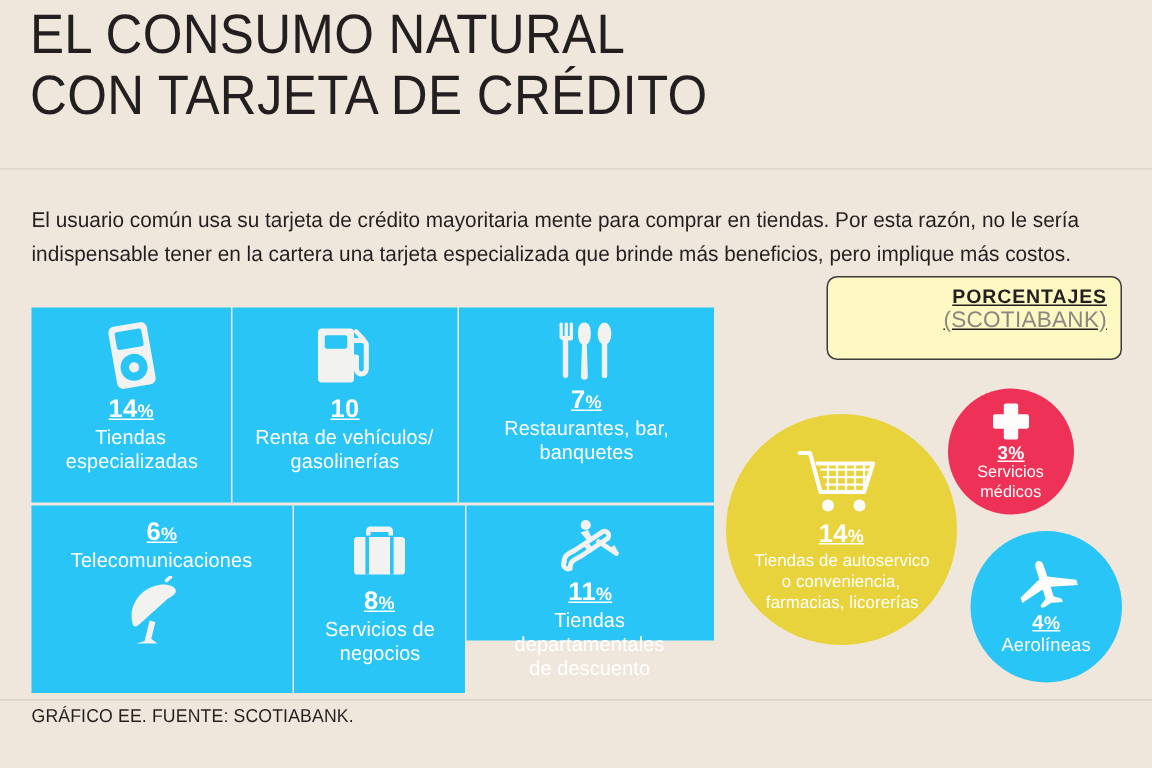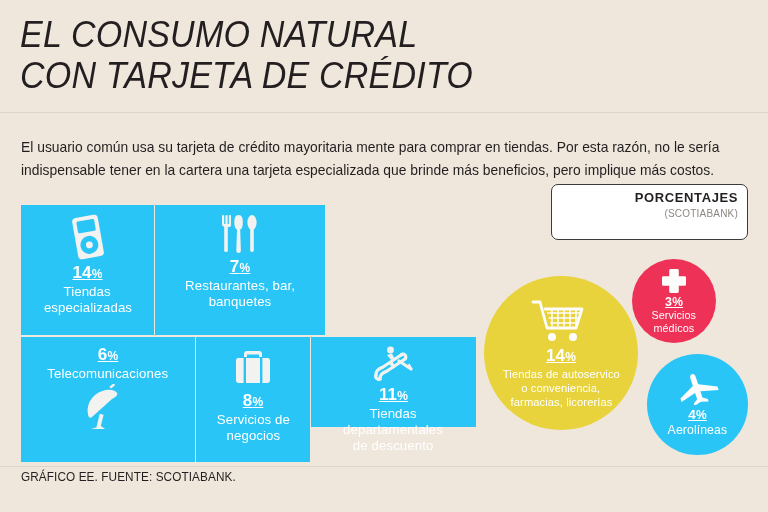--- a/index.html
+++ b/index.html
@@ -19,23 +19,22 @@
   #page {
     position: relative;
     width: 768px;
     height: 512px;
   }
 
   
   .title-block {
     position: absolute;
     left: 20px;
-    top: 14px;
+    top: 2px;
     width: 730px;
-    font-style: italic;
   }
   .title-line {
     font-family: "Liberation Sans Narrow", "Liberation Sans", sans-serif;
     font-size: 37px;
     line-height: 41px;
     font-weight: 400;
     letter-spacing: 0.2px;
     color: #231f20;
     transform: scaleX(0.92);
     transform-origin: left center;
@@ -66,34 +65,35 @@
 
   
   .callout {
     position: absolute;
     left: 551px;
     top: 184px;
     width: 197px;
     height: 56px;
     border: 1.6px solid #3b3b3b;
     border-radius: 7px;
-    background: #ffffff;
+    background: #fef9c3;
     box-sizing: border-box;
     padding: 5px 9px 5px 6px;
     text-align: right;
+    text-decoration: underline;
   }
   .callout-l1, .callout-l2 {
     font-size: 13px;
     font-weight: bold;
     letter-spacing: 0.6px;
     line-height: 16px;
     color: #231f20;
   }
   .callout-l3 {
-    font-size: 10px;
+    font-size: 15px;
     line-height: 16px;
     color: #8b8680;
     letter-spacing: 0.2px;
   }
 
   
   .grid {
     position: absolute;
     left: 21px;
     top: 205px;
@@ -253,20 +253,33 @@
               <circle cx="18" cy="32" r="9" fill="#29c5f6"></circle>
               <circle cx="18" cy="32" r="3.4" fill="#f2f2f0"></circle>
             </g>
           </svg>
         </span>
         <div class="value"><span>14</span><span class="pct">%</span></div>
         <div class="label">Tiendas</div>
         <div class="label">especializadas</div>
       </div>
 
+      <div class="cell" style="width:150px;height:130px;">
+        <span class="icon">
+          <svg width="44" height="48" viewBox="0 0 44 48">
+            <rect x="4" y="6" width="24" height="36" rx="2.5" fill="#f2f2f0"></rect>
+            <rect x="8.5" y="10.5" width="15" height="9" rx="1.4" fill="#29c5f6"></rect>
+            <path d="M28 14 h5.2 a3 3 0 0 1 3 3 v16 a3.3 3.3 0 0 1 -6.6 0 v-8 h-1.6" fill="none" stroke="#f2f2f0" stroke-width="3.4" stroke-linecap="round" stroke-linejoin="round"></path>
+            <path d="M29.4 8 l5 5.2" stroke="#f2f2f0" stroke-width="3" stroke-linecap="round"></path>
+          </svg>
+        </span>
+        <div class="value"><span>10</span><span class="pct"></span></div>
+        <div class="label">Renta de vehículos/</div>
+        <div class="label">gasolinerías</div>
+      </div>
 
       <div class="cell" style="width:170px;height:130px;">
         <span class="icon" style="height:44px;">
           <svg width="40" height="42" viewBox="0 0 40 42">
             <g fill="#f2f2f0">
               <rect x="4.2" y="13" width="3.6" height="26" rx="1.6"></rect>
               <rect x="2" y="2" width="2.2" height="11" rx="1"></rect>
               <rect x="5.4" y="2" width="2.2" height="11" rx="1"></rect>
               <rect x="8.8" y="2" width="2.2" height="11" rx="1"></rect>
               <rect x="3" y="11" width="8" height="3" rx="1.4"></rect>

